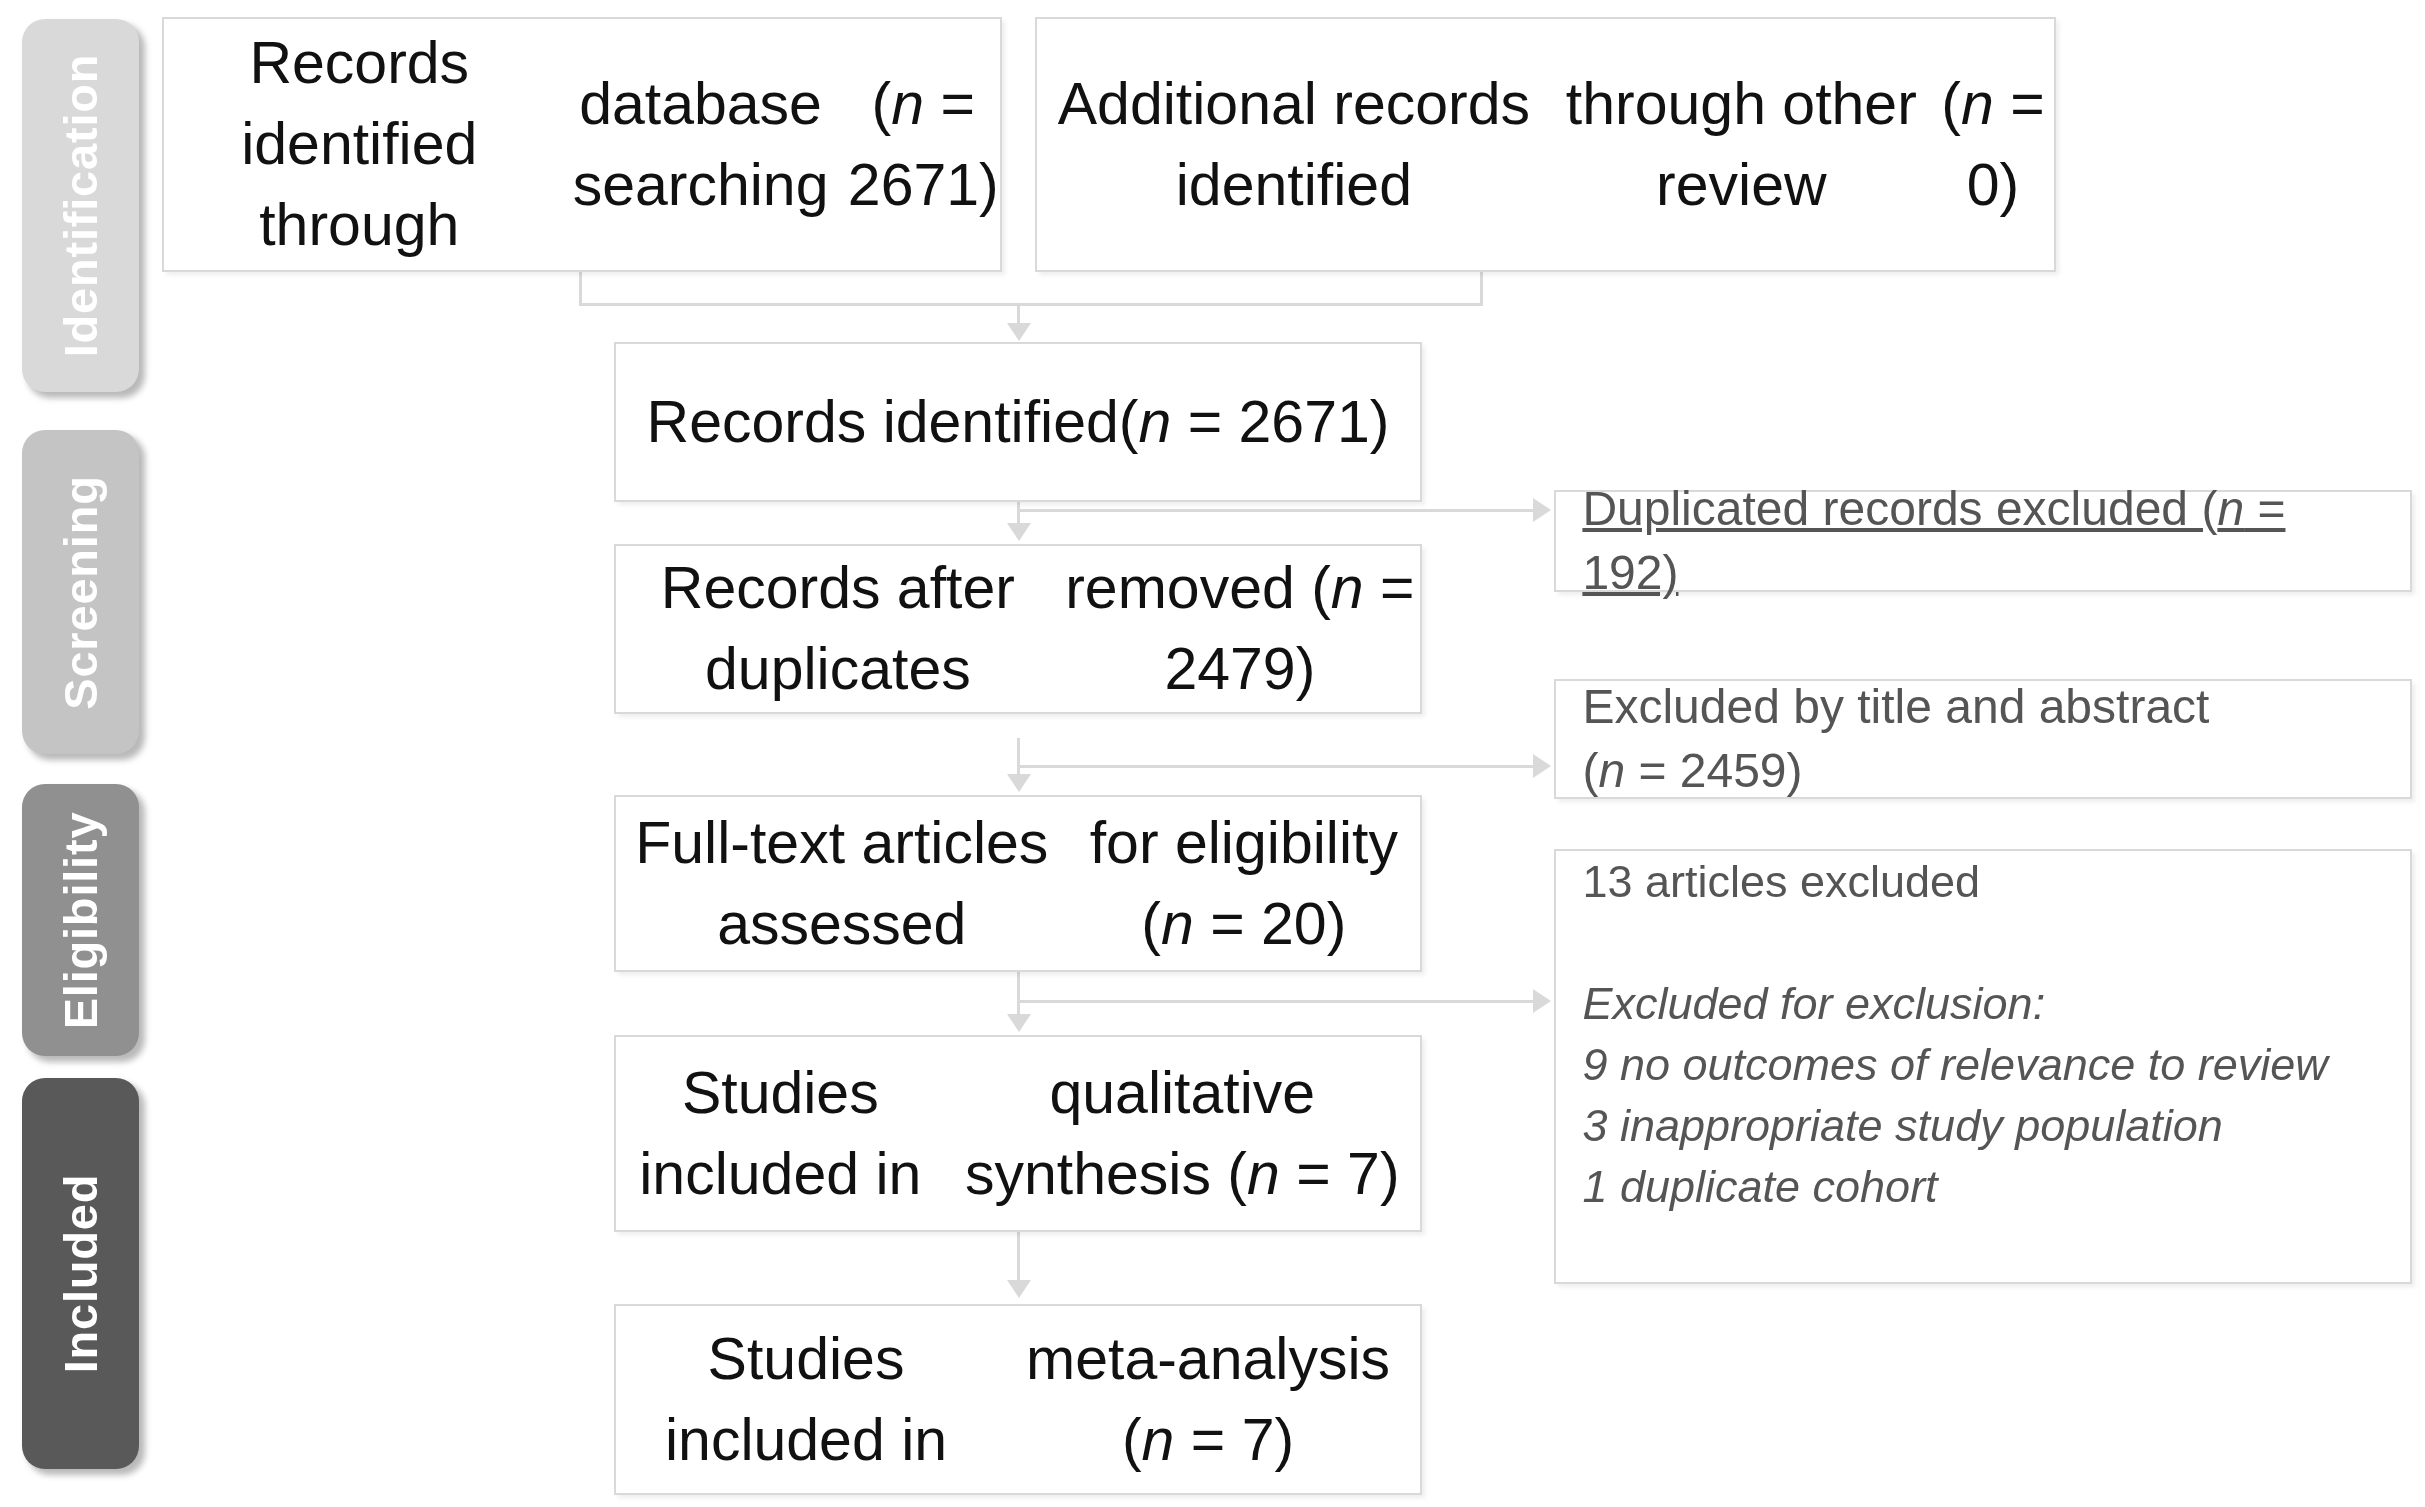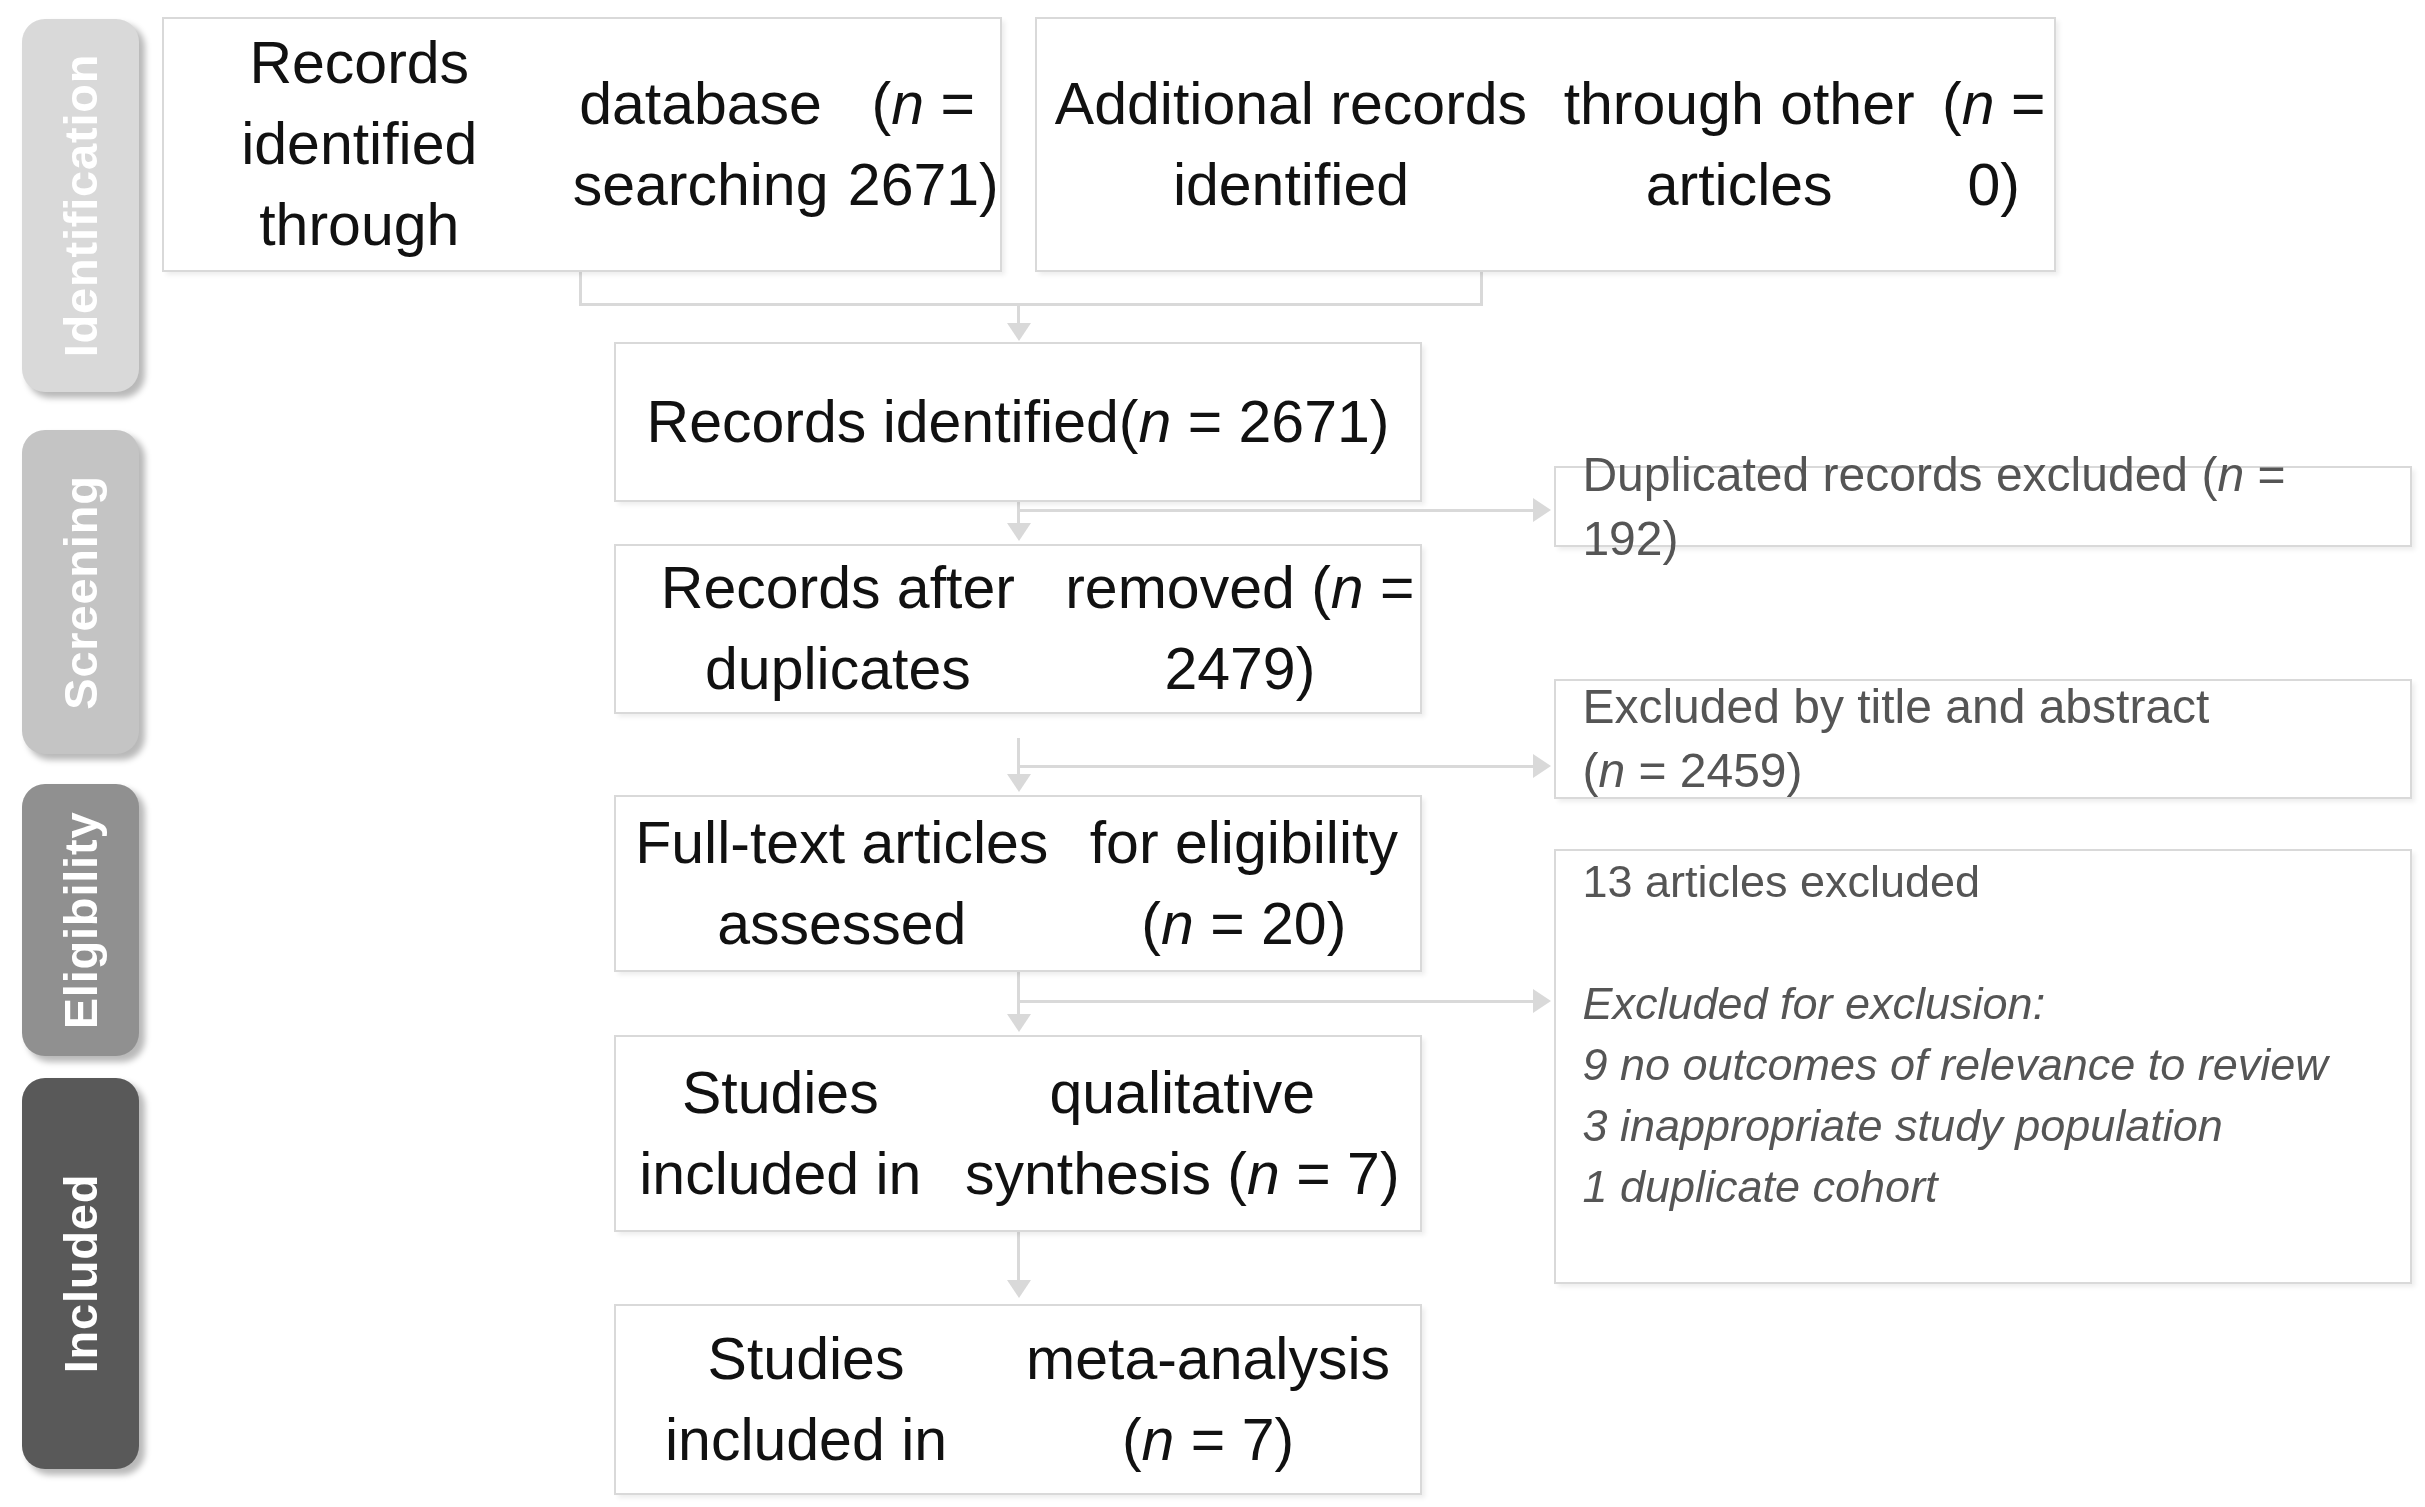--- a/index.html
+++ b/index.html
@@ -91,21 +91,21 @@
   <div class="arrow-down" style="left:1007px;top:1280px;"></div>
 
   <div class="fbox" style="left:162px;top:17px;width:840px;height:255px;">
       <div class="line">Records identified through</div>
       <div class="line">database searching</div>
       <div class="line">(<i>n</i> = 2671)</div>
     </div>
 
   <div class="fbox" style="left:1035px;top:17px;width:1021px;height:255px;">
       <div class="line">Additional records identified</div>
-      <div class="line">through other articles</div>
+      <div class="line">through other review</div>
       <div class="line">(<i>n</i> = 0)</div>
     </div>
 
   <div class="fbox" style="left:614px;top:342px;width:808px;height:160px;">
       <div class="line">Records identified</div>
       <div class="line">(<i>n</i> = 2671)</div>
     </div>
 
   <div class="fbox" style="left:614px;top:544px;width:808px;height:170px;">
       <div class="line">Records after duplicates</div>
@@ -120,21 +120,21 @@
   <div class="fbox" style="left:614px;top:1035px;width:808px;height:197px;">
       <div class="line">Studies included in</div>
       <div class="line">qualitative synthesis (<i>n</i> = 7)</div>
     </div>
 
   <div class="fbox" style="left:614px;top:1304px;width:808px;height:191px;">
       <div class="line">Studies included in</div>
       <div class="line">meta-analysis (<i>n</i> = 7)</div>
     </div>
 
-  <div class="sbox sbox-center" style="left:1554px;top:466px;width:858px;height:81px;">
+  <div class="sbox sbox-center" style="left:1554px;top:490px;width:858px;height:102px;text-decoration:underline;">
       <div class="line">Duplicated records excluded (<i>n</i> = 192)</div>
     </div>
 
   <div class="sbox sbox-center" style="left:1554px;top:679px;width:858px;height:120px;">
       <div class="line">Excluded by title and abstract</div>
       <div class="line">(<i>n</i> = 2459)</div>
     </div>
 
   <div class="sbox sbox-top" style="left:1554px;top:849px;width:858px;height:435px;">
       <div class="line">13 articles excluded</div>

